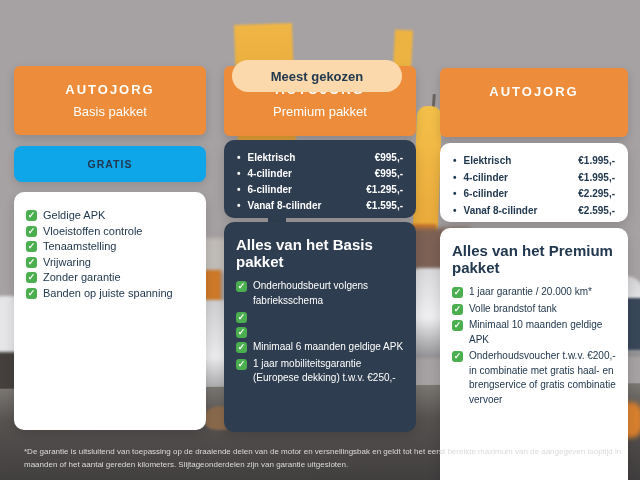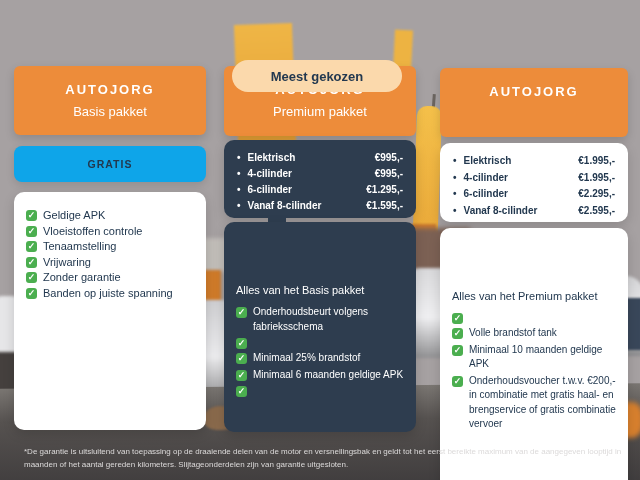--- a/index.html
+++ b/index.html
@@ -73,21 +73,21 @@
   .price-card3{left:440px; top:143px; width:188px; height:79px;  padding:12px 13px 0;}
   .feat-card3 {left:440px; top:228px; width:188px; height:264px; padding:14px 12px 0;}
   .connector{position:absolute; z-index:2; left:268px; top:210px; width:18px; height:18px; background:var(--navy);}
 
   ul{list-style:none;}
   .price-row{display:flex; align-items:baseline; font-weight:bold; font-size:10px; height:16px;}
   .price-row .bullet{margin-right:7px;}
   .price-row .pval{margin-left:auto;}
   .price-card3 .price-row{height:16.5px;}
 
-  .fhead{font-weight:normal; font-size:11px; margin-bottom:9px;margin-top:48px;}
+  .fhead{font-weight:bold; font-size:15px; margin-bottom:9px;}
   .feat{display:flex; font-size:10px; line-height:14.5px; margin-bottom:2px;}
   .feat .check{flex:0 0 11px; width:11px; height:11px; border-radius:3px; background:var(--green);
     color:#fff; font-size:9px; line-height:11px; text-align:center; font-weight:bold; margin:2px 6px 0 0;}
   .feat-card1 .feat{font-size:11px; line-height:15.5px; margin-bottom:0;}
   .feat-card1 .feat .check{margin-top:2px;}
 
   .footnote{position:absolute; z-index:3; left:24px; top:446px; width:630px;
     font-size:8px; line-height:1.6; color:#DCDADA;}
 </style>
 </head>
@@ -192,28 +192,28 @@
     <ul>
         <li class="feat">
           <span class="check">✓</span>
           <span class="ftext">Onderhoudsbeurt volgens fabrieksschema</span>
         </li>
         <li class="feat">
           <span class="check">✓</span>
         </li>
         <li class="feat">
           <span class="check">✓</span>
-          <span class="ftext">Minimaal 25% brandstof</span>
         </li>
         <li class="feat">
           <span class="check">✓</span>
           <span class="ftext">Minimaal 6 maanden geldige APK</span>
         </li>
         <li class="feat">
           <span class="check">✓</span>
+          <span class="ftext">1 jaar mobiliteitsgarantie (Europese dekking) t.w.v. €250,-</span>
         </li>
       </ul>
   </div>
 
   <div class="hdr hdr3">
     <div class="brand">AUTOJORG</div>
   </div>
   <div class="card price-card3">
     <ul>
         <li class="price-row">
@@ -236,20 +236,21 @@
           <span class="plabel">Vanaf 8-cilinder</span>
           <span class="pval">€2.595,-</span>
         </li>
       </ul>
   </div>
   <div class="card feat-card3">
     <div class="fhead">Alles van het Premium pakket</div>
     <ul>
         <li class="feat">
           <span class="check">✓</span>
+          <span class="ftext">1 jaar garantie / 20.000 km*</span>
         </li>
         <li class="feat">
           <span class="check">✓</span>
           <span class="ftext">Volle brandstof tank</span>
         </li>
         <li class="feat">
           <span class="check">✓</span>
           <span class="ftext">Minimaal 10 maanden geldige APK</span>
         </li>
         <li class="feat">

